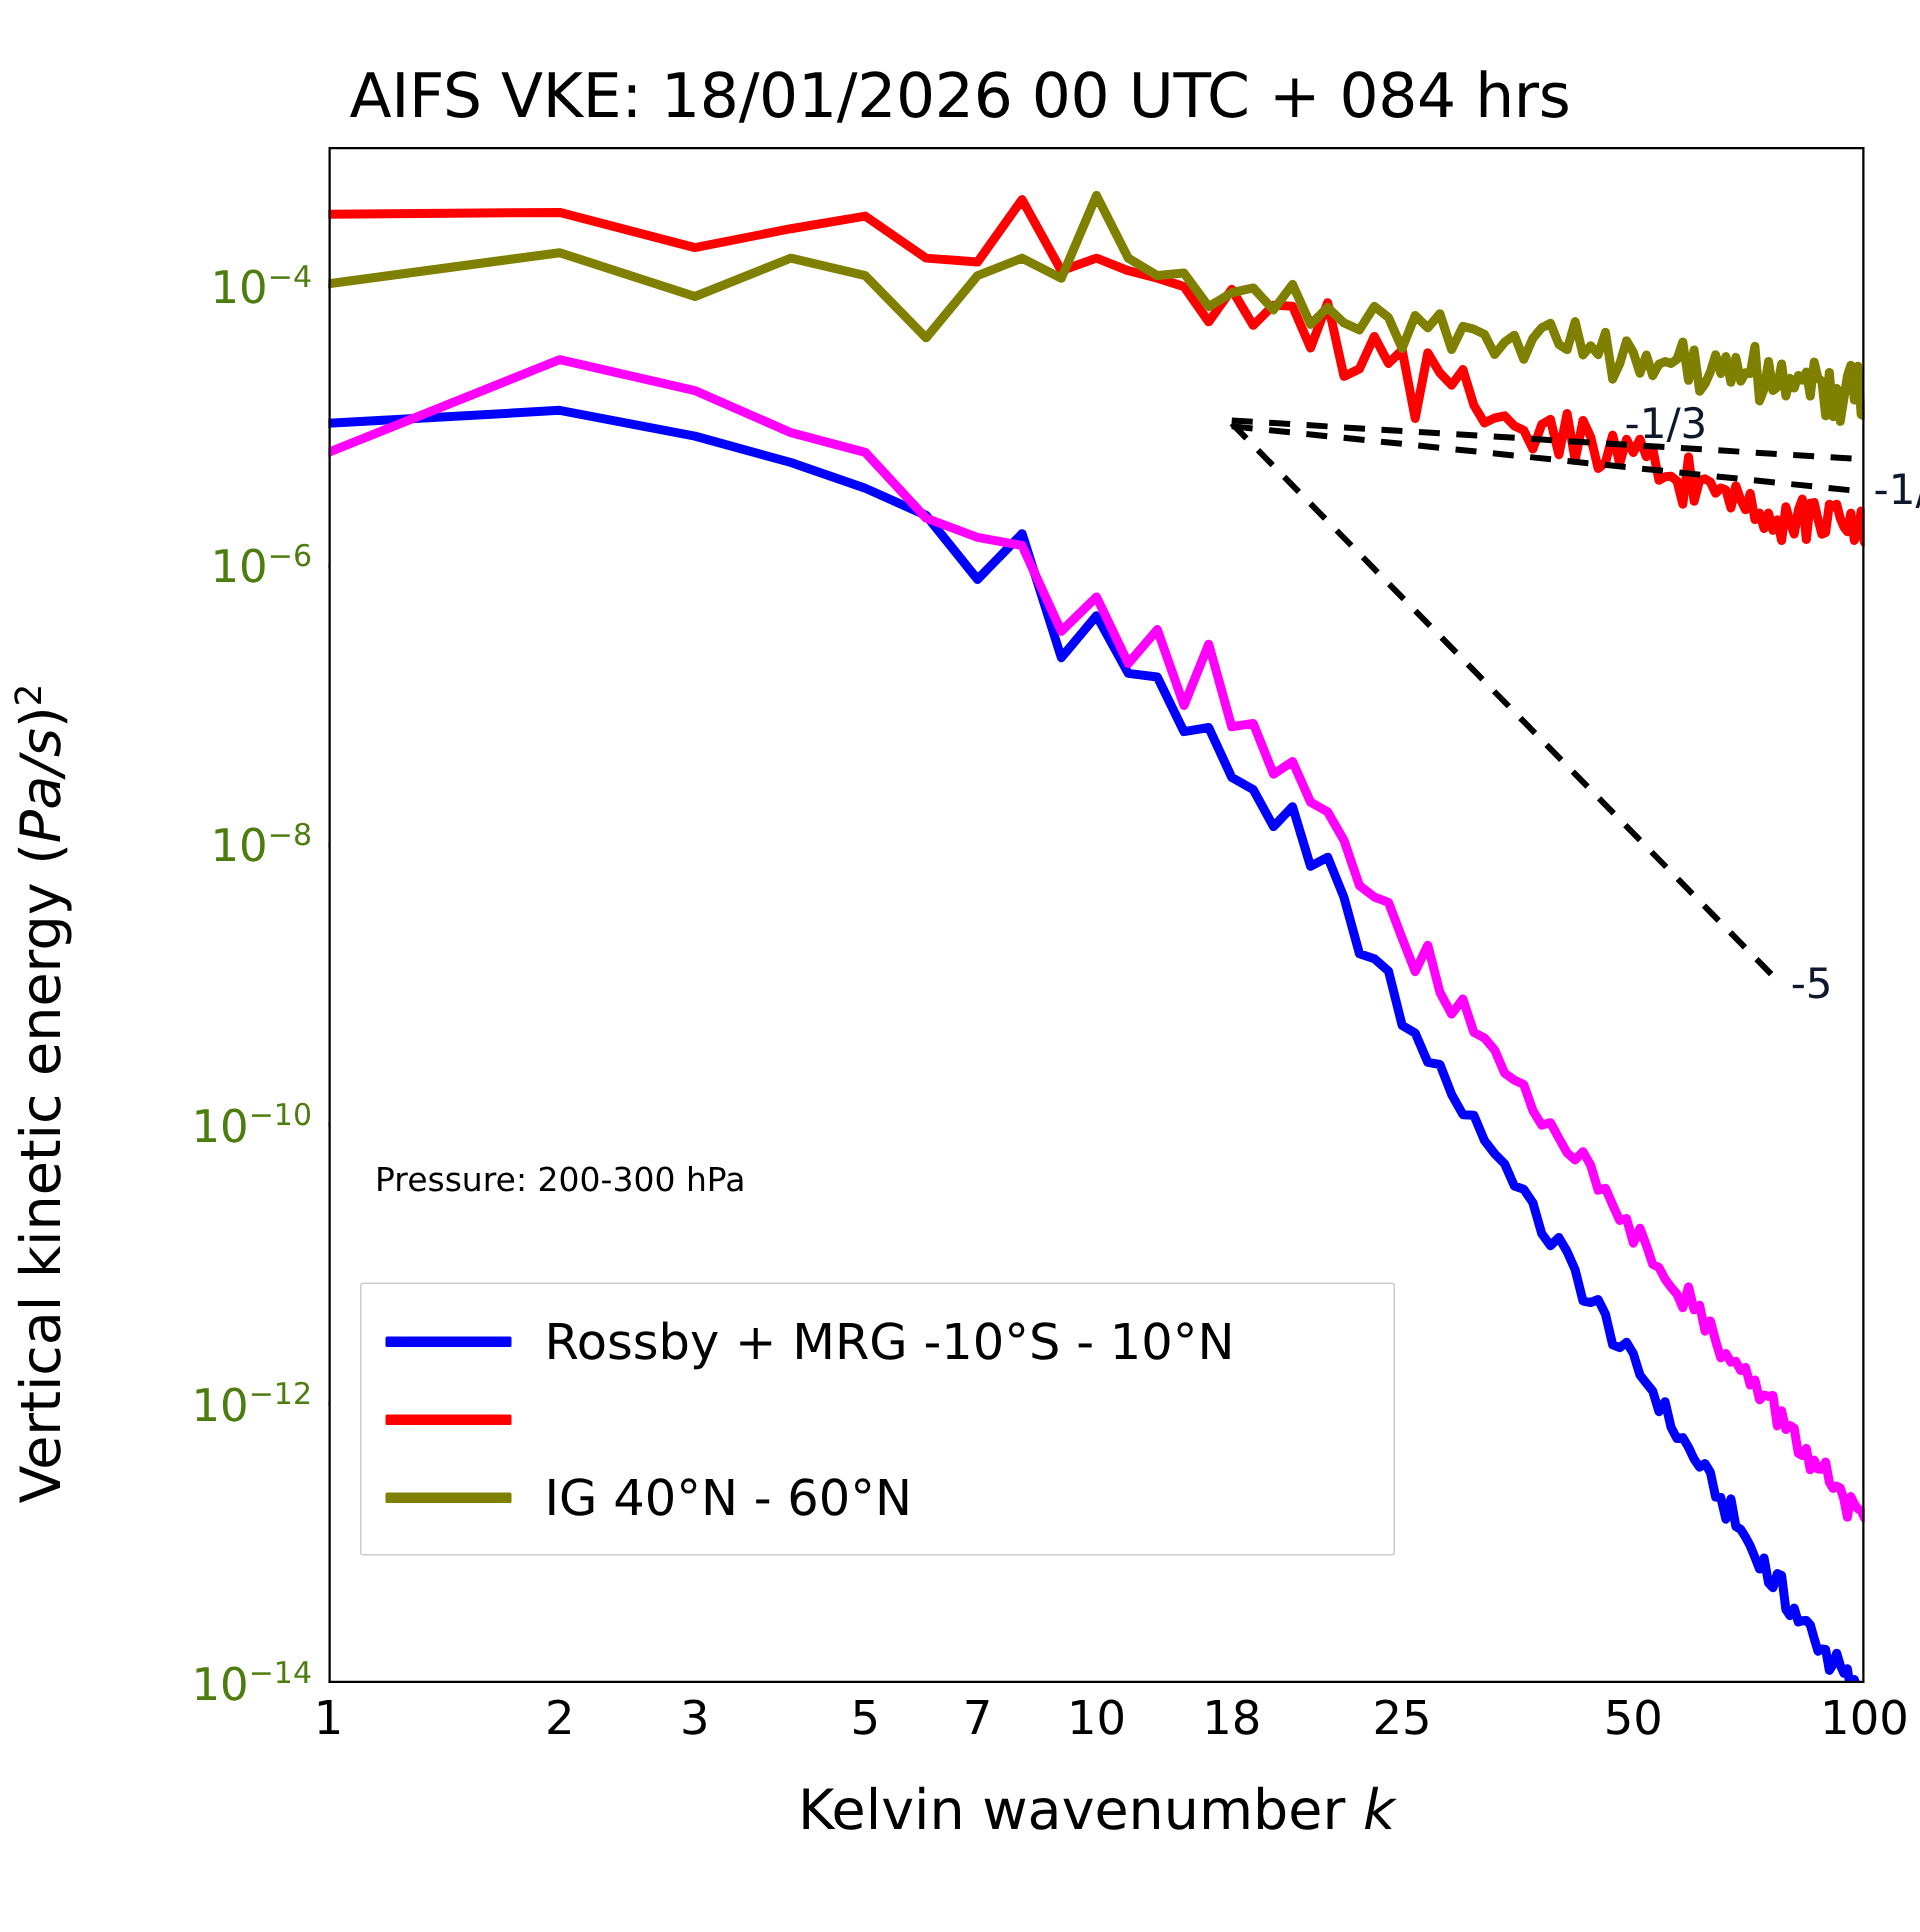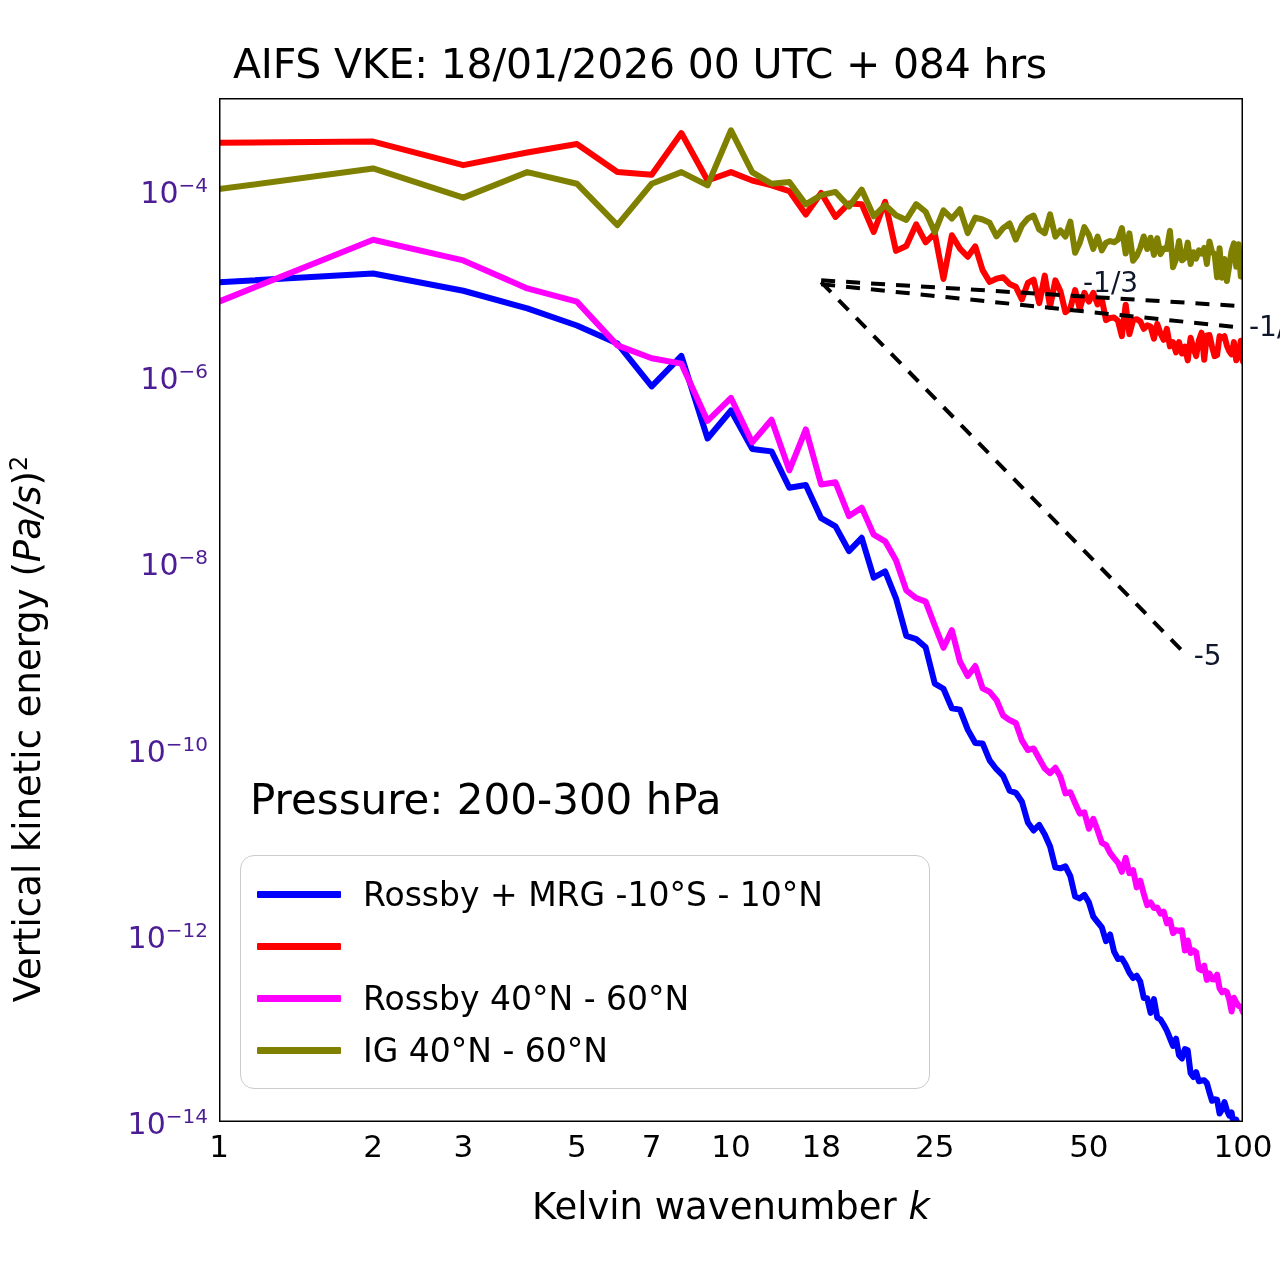--- a/index.html
+++ b/index.html
@@ -26,38 +26,38 @@
   #ylabel i{font-style:italic;}
   #ylabel sup{font-size:24px;vertical-align:super;}
 
   #xlabel{
     position:absolute;left:219px;top:1185px;width:1024px;text-align:center;
     font-size:37px;color:#000;
   }
   #xlabel i{font-style:italic;}
 
   .ytick-label{
-    position:absolute;right:0;text-align:right;font-size:30px;color:#4c1d95;
+    position:absolute;right:0;text-align:right;font-size:30px;color:#4d7c0f;
     white-space:nowrap;transform:translateY(-50%);
   }
   .ytick-label sup{font-size:20px;vertical-align:super;}
   #ytick-labels{position:absolute;left:0;top:0;width:208px;height:1288px;}
 
   .xtick-label{
     position:absolute;top:1128px;font-size:31px;color:#000;
     transform:translateX(-50%);white-space:nowrap;
   }
 
   #annotation-pressure{
-    position:absolute;left:250px;top:775px;font-size:42px;color:#000;white-space:nowrap;
+    position:absolute;left:250px;top:775px;font-size:22px;color:#000;white-space:nowrap;
   }
 
   #legend{
     position:absolute;left:240px;top:855px;width:690px;
-    background:#ffffff;border:1px solid #cccccc;border-radius:14px;
+    background:#ffffff;border:1px solid #cccccc;border-radius:2px;
     padding:12px 16px 12px 16px;box-sizing:border-box;
   }
   .legend-row{display:flex;align-items:center;height:52px;}
   .legend-swatch{width:84px;height:7px;margin-right:22px;flex:none;border-radius:1px;}
   .legend-text{font-size:33px;color:#000;white-space:nowrap;line-height:1;}
 
   .slope-label{position:absolute;font-size:28px;color:#0f172a;white-space:nowrap;}
 </style>
 </head>
 <body>
@@ -154,22 +154,18 @@
 
   <div id="legend">
       <div class="legend-row">
         <span class="legend-swatch" style="background: rgb(0, 0, 255);"></span>
         <span class="legend-text">Rossby + MRG -10°S - 10°N</span>
       </div>
       <div class="legend-row">
         <span class="legend-swatch" style="background: rgb(255, 0, 0);"></span>
       </div>
       <div class="legend-row">
-        <span class="legend-swatch" style="background: rgb(255, 0, 255);"></span>
-        <span class="legend-text">Rossby 40°N - 60°N</span>
-      </div>
-      <div class="legend-row">
         <span class="legend-swatch" style="background: rgb(128, 128, 0);"></span>
         <span class="legend-text">IG 40°N - 60°N</span>
       </div>
     </div>
 
 </div>
 
 </body></html>

